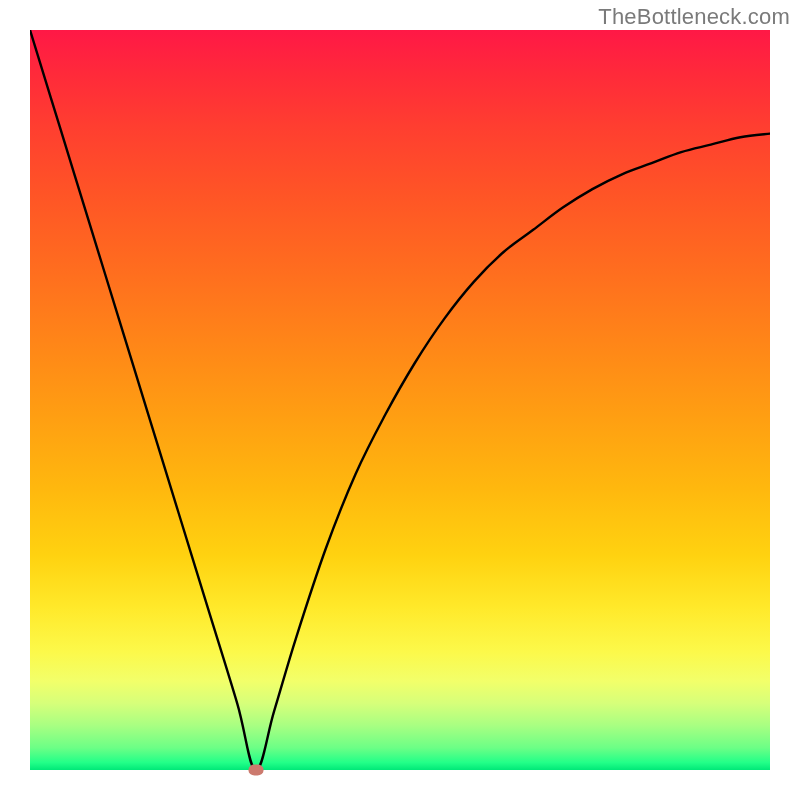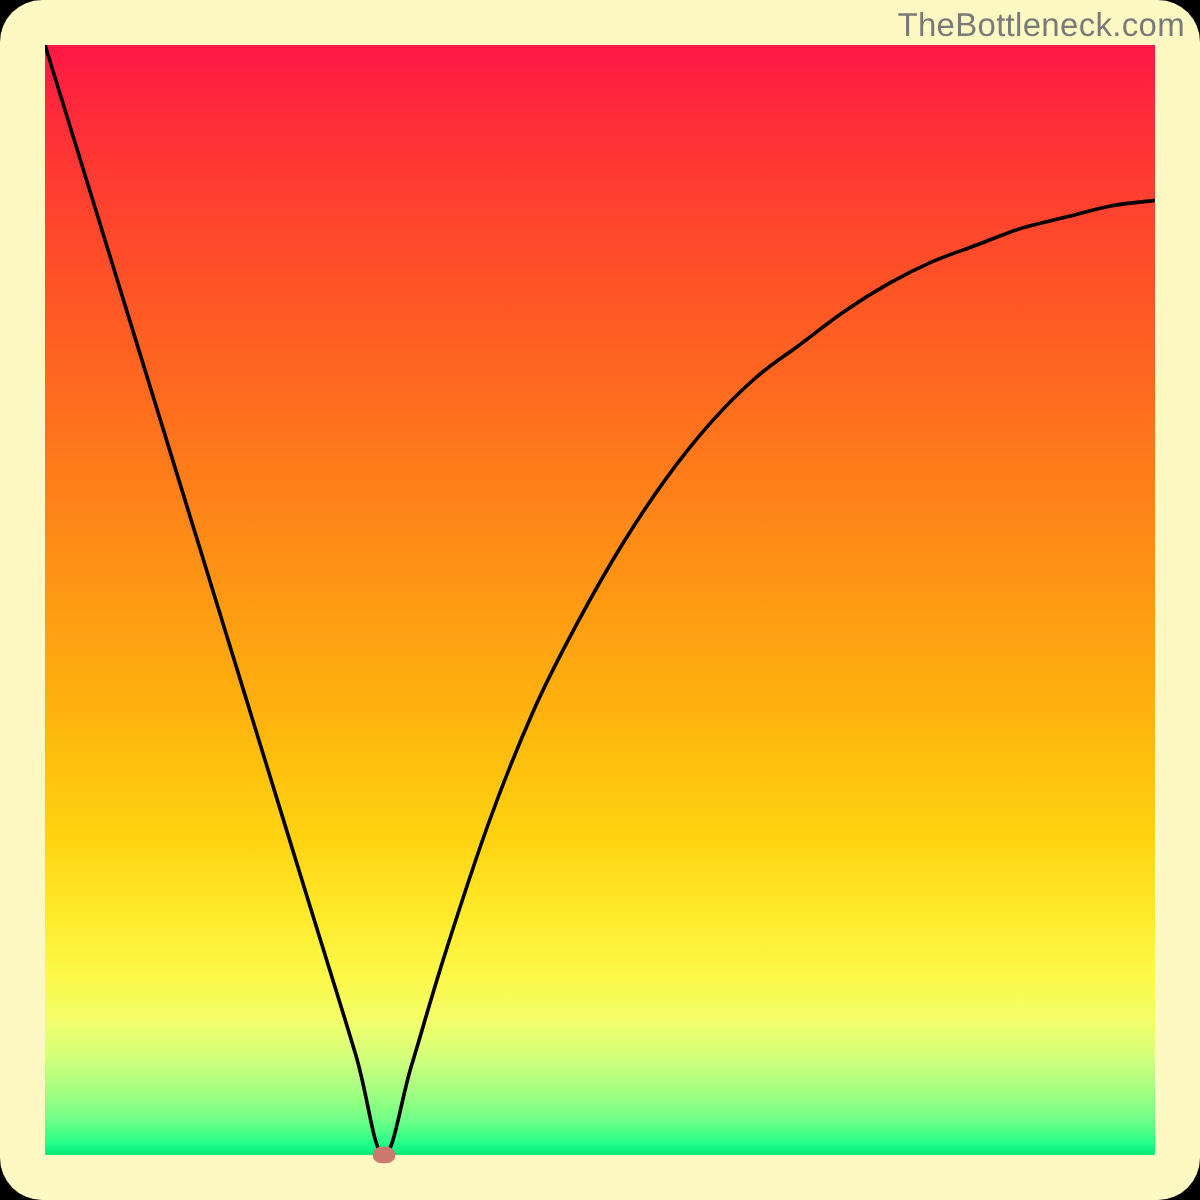--- a/index.html
+++ b/index.html
@@ -8,22 +8,21 @@
     width: 800px;
     height: 800px;
     background: #000;
     overflow: hidden;
     font-family: Arial, Helvetica, sans-serif;
   }
   .frame {
     position: relative;
     width: 800px;
     height: 800px;
-    background: #fef9c3;
-    border-radius: 28px;
+    background: #ffffff;
   }
   .plot-area {
     position: absolute;
     left: 30px;
     top: 30px;
     width: 740px;
     height: 740px;
     background: linear-gradient(to bottom,
       #ff1846 0%,
       #ff2a3a 6%,

